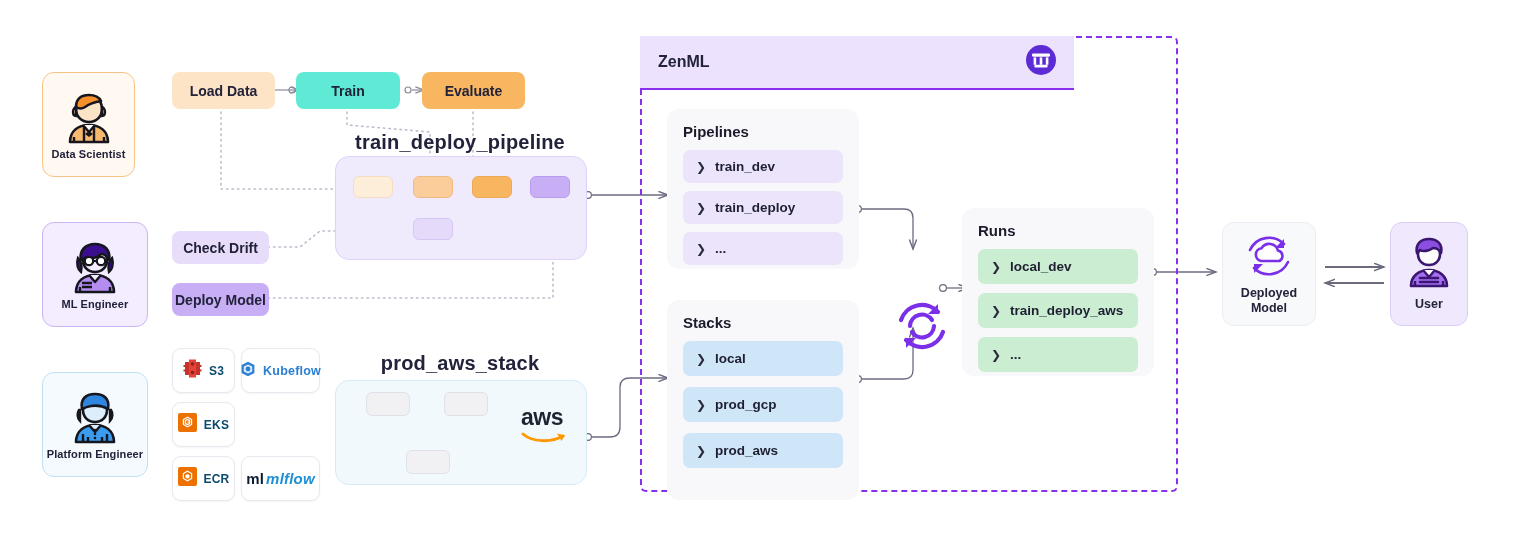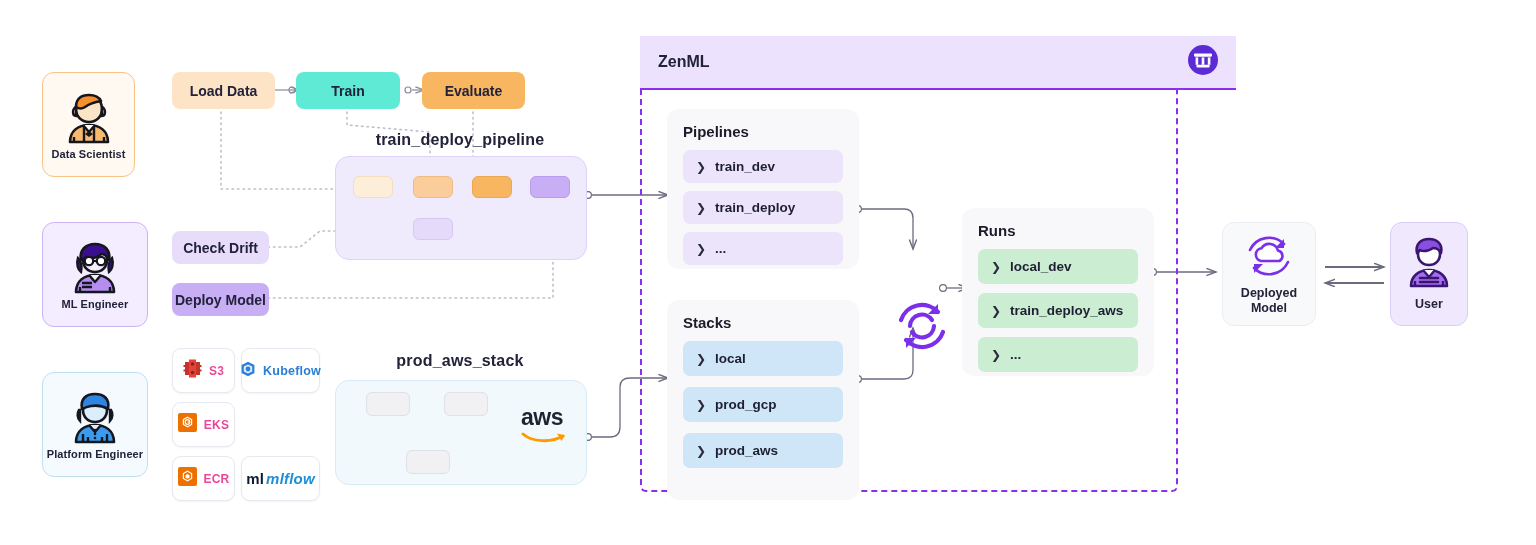--- a/index.html
+++ b/index.html
@@ -20,37 +20,37 @@
   
   .chip{border-radius:8px;display:flex;align-items:center;justify-content:center;
         font-size:14px;font-weight:600;color:#22223a;}
   .chip-load{background:#fde4c7;}
   .chip-train{background:#5eead4;}
   .chip-eval{background:#f8b661;}
   .chip-drift{background:#e8dcfb;}
   .chip-deploy{background:#c8aef5;}
 
   
-  .grouptitle{font-size:16px;font-weight:600;color:#22223a;letter-spacing:.2px;
+  .grouptitle{font-size:20px;font-weight:600;color:#22223a;letter-spacing:.2px;
               text-align:center;}
   .pipebox{background:#f0eafd;border:1px solid #ded2fa;border-radius:14px;}
   .stackbox{background:#f2f9fd;border:1px solid #d7ebf7;border-radius:14px;}
   .minibox{border-radius:6px;border:1px solid #e2e2ec;}
   .mb-a{background:#fdeeda;border-color:#f4ddc1;}
   .mb-b{background:#fbcd9a;border-color:#eebb85;}
   .mb-c{background:#f8b661;border-color:#eca955;}
   .mb-d{background:#c8aef5;border-color:#b99cee;}
   .mb-e{background:#e5daf9;border-color:#d6c8f2;}
   .mb-grey{background:#f1f1f4;border-color:#e0e0e8;}
 
   
   .tool{background:#ffffff;border:1px solid #e8e8f0;border-radius:9px;
         display:flex;align-items:center;justify-content:center;gap:7px;
         box-shadow:0 1px 2px rgba(30,30,60,.05);}
-  .tool .tname{font-size:12px;font-weight:700;color:#ec4899;letter-spacing:.2px;}
+  .tool .tname{font-size:12px;font-weight:700;color:#0c4a6e;letter-spacing:.2px;}
 
   
   #zenml-panel{border:2px dashed #8b2fef;border-radius:6px;}
   #zenml-header{background:#ece2fd;border-bottom:2px solid #8b2fef;
                 display:flex;align-items:center;justify-content:space-between;
                 padding:0 18px;}
   #zenml-header .ztitle{font-size:16px;font-weight:600;color:#22223a;}
 
   
   .card{background:#f8f8fa;border-radius:12px;padding:14px 16px;}
@@ -284,21 +284,21 @@
     <div class="abs" style="left:185px;top:25px;width:58px;height:36px;">
       <div style="font-size:23px;font-weight:700;color:#1b2430;letter-spacing:-0.5px;line-height:1;">aws</div>
       <svg width="52" height="13" viewBox="0 0 52 13" style="margin-top:1px;">
         <path d="M2 4c9 8 28 9 40 2" fill="none" stroke="#f90" stroke-width="3" stroke-linecap="round"></path>
         <path d="M36 3.5 44 5.2 40.5 11z" fill="#f90"></path>
       </svg>
     </div>
   </div>
 
   <div class="abs" id="zenml-panel" style="left:640px;top:36px;width:538px;height:456px;">
-    <div class="abs" id="zenml-header" style="left:-2px;top:-2px;width:596px;height:54px;">
+    <div class="abs" id="zenml-header" style="left:-2px;top:-2px;width:434px;height:54px;">
       <span class="ztitle">ZenML</span>
       <span>
         <svg width="30" height="30" viewBox="0 0 30 30">
           <circle cx="15" cy="15" r="15" fill="#5c2bd6"></circle>
           <rect x="6" y="8.5" width="18" height="3.2" rx="1.1" fill="#fff"></rect>
           <rect x="7.6" y="12.4" width="2.6" height="7.4" fill="#fff"></rect>
           <rect x="13.7" y="12.4" width="2.6" height="7.4" fill="#fff"></rect>
           <rect x="19.8" y="12.4" width="2.6" height="7.4" fill="#fff"></rect>
           <rect x="8.4" y="19.8" width="13.2" height="2.6" rx="1" fill="#fff"></rect>
         </svg>

